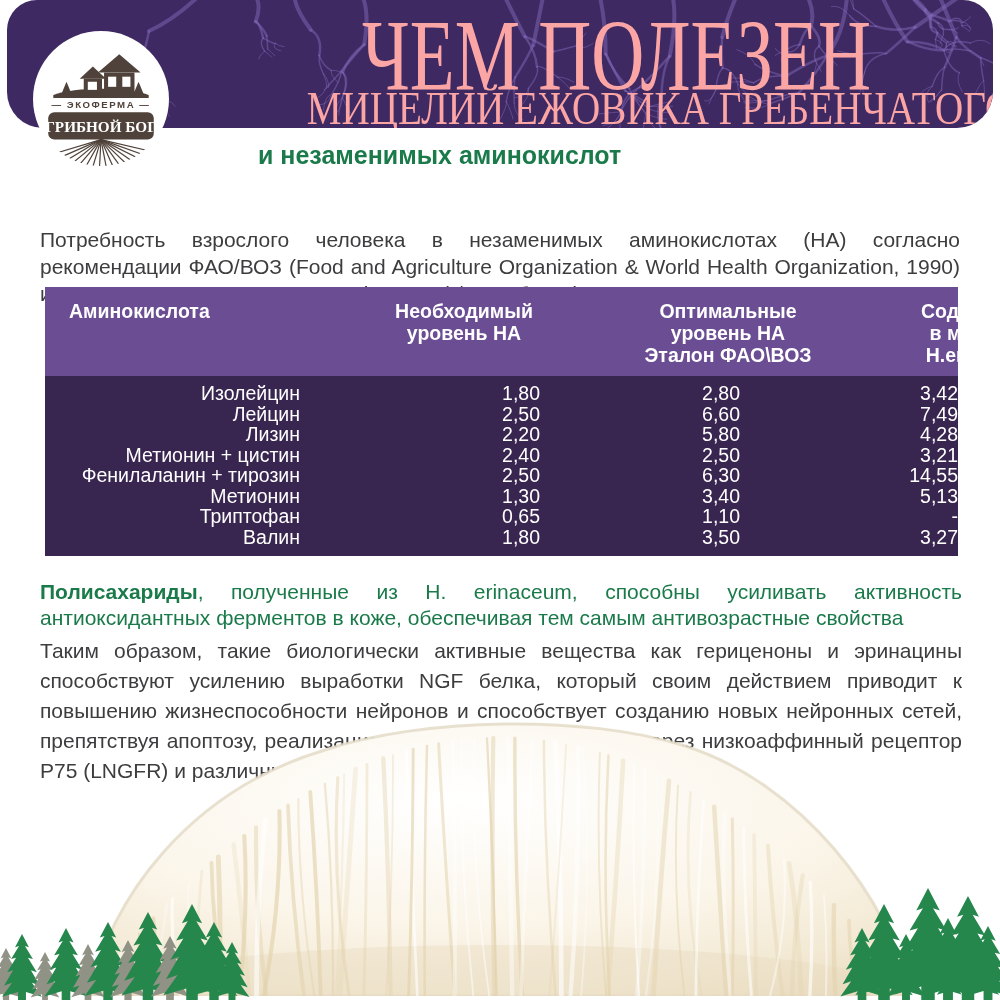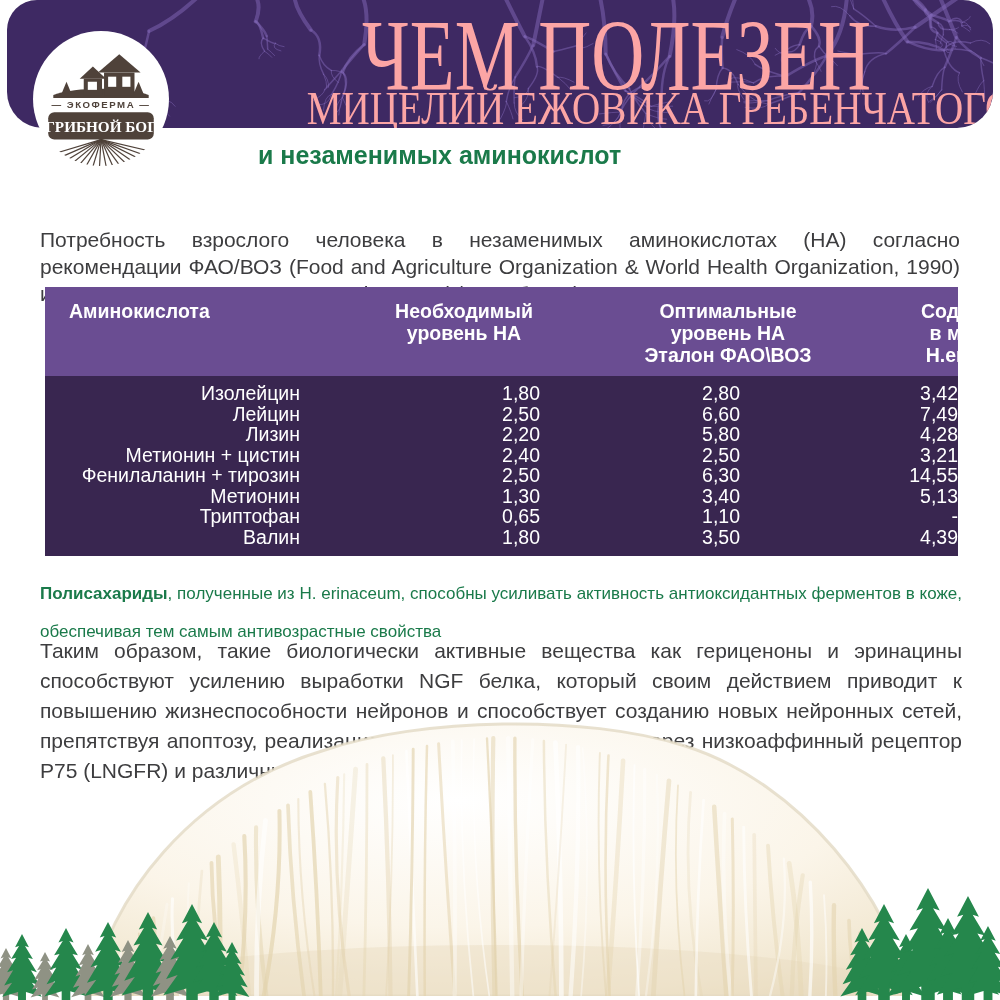--- a/index.html
+++ b/index.html
@@ -22,21 +22,21 @@
   .logo{position:absolute;left:33px;top:31px;width:136px;height:136px;}
   .logo svg{width:100%;height:100%;display:block;}
 
   
   .subtitle{position:absolute;left:258px;top:140px;font-size:25px;font-weight:bold;
             color:var(--green);line-height:30px;}
 
   
   .intro{position:absolute;left:40px;top:205px;width:920px;font-size:21px;line-height:27px;
          color:var(--text);text-align:justify;}
-  .poly{position:absolute;left:40px;top:558px;width:922px;font-size:17px;line-height:38px;
+  .poly{position:absolute;left:40px;top:558px;width:922px;font-size:21px;line-height:26px;
         color:var(--green);text-align:justify;}
   .poly b{font-weight:bold;}
   .concl{position:absolute;left:40px;top:615px;width:922px;font-size:21px;line-height:30px;
          color:var(--text);text-align:justify;}
 
   
   .tbl{position:absolute;left:45px;top:287px;width:913px;color:#fff;}
   .thead{display:grid;grid-template-columns:255px 240px 200px 218px;background:var(--table_header_bg);
          min-height:78px;box-sizing:border-box;padding:13px 0 10px;font-weight:bold;
          font-size:19.5px;line-height:22px;gap:44px;}
@@ -361,21 +361,21 @@
       <div class="trow">
         <div class="td">Триптофан</div>
         <div class="td">0,65</div>
         <div class="td">1,10</div>
         <div class="td">-</div>
       </div>
       <div class="trow">
         <div class="td">Валин</div>
         <div class="td">1,80</div>
         <div class="td">3,50</div>
-        <div class="td">4,39</div>
+        <div class="td">3,27</div>
       </div>
     </div>
   </div>
 
   <p class="poly"><b>Полисахариды</b><span>, полученные из H. erinaceum, способны усиливать активность антиоксидантных ферментов в коже, обеспечивая тем самым антивозрастные свойства</span></p>
 
   <p class="concl">Таким образом, такие биологически активные вещества как гериценоны и эринацины способствуют усилению выработки NGF белка, который своим действием приводит к повышению жизнеспособности нейронов и способствует созданию новых нейронных сетей, препятствуя апоптозу, реализация которых осуществляется через низкоаффинный рецептор P75 (LNGFR) и различные тирозинкиназы.</p>
 
   <svg class="mush" viewBox="0 0 820 296">
     <defs>

